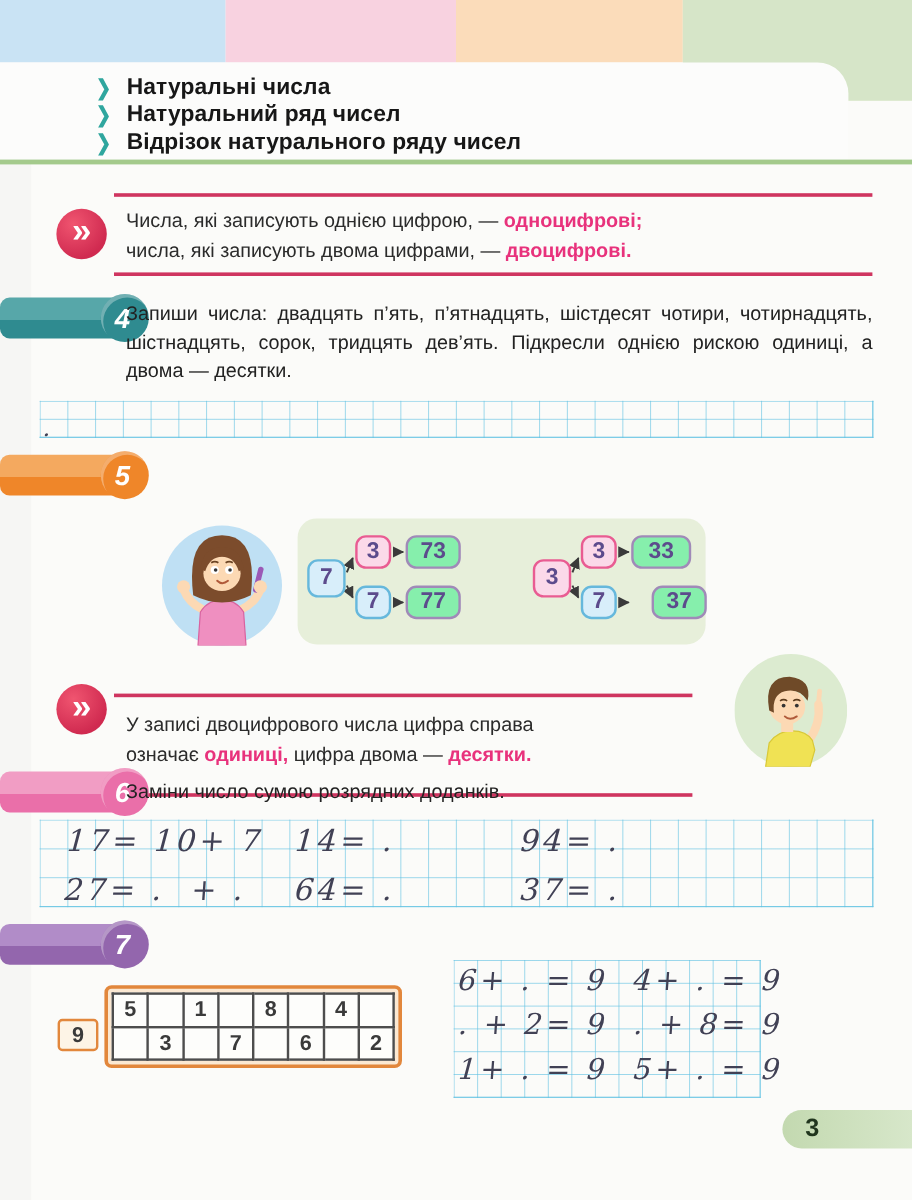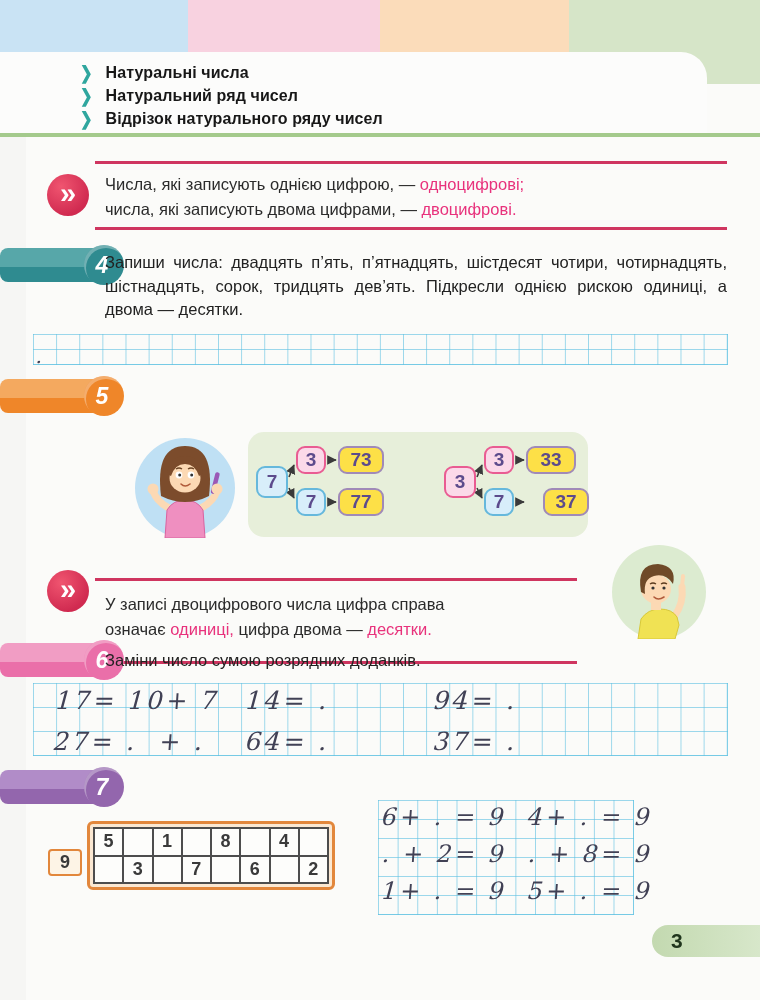--- a/index.html
+++ b/index.html
@@ -11,31 +11,31 @@
   .bar-blue{left:0; width:188px; background:#c9e3f4;}
   .bar-pink{left:188px; width:192px; background:#f8d2e0;}
   .bar-orange{left:380px; width:189px; background:#fbdcba;}
   .bar-green{left:569px; width:191px; height:84px; background:#d6e5c8;}
 
   .header-card{position:absolute; left:0; top:52px; width:707px; height:81px;
     background:#fcfcfb; border-radius:0 26px 0 0;}
   .topics{position:absolute; left:80px; top:9px; margin:0; padding:0; list-style:none;}
   .topics li{display:flex; align-items:center; gap:13px; height:23px;}
   .bullet{color:#2fa69e; font-size:15px; font-weight:bold; transform:scaleY(1.2);}
-  .topic-label{font-size:16px; font-weight:bold; color:#171717; letter-spacing:.1px;}
+  .topic-label{font-size:19px; font-weight:bold; color:#171717; letter-spacing:.1px;}
 
   .green-line{position:absolute; left:0; top:133px; width:760px; height:4px; background:#a4ca8c;}
   .page-edge{position:absolute; left:0; top:137px; width:26px; height:863px; background:rgba(0,0,0,.018);}
 
   
   .rule-box{position:absolute; border-top:3px solid #cf3560; border-bottom:3px solid #cf3560; box-sizing:border-box;}
   #rule1{left:95px; top:161px; width:632px; height:69px; padding-top:8px;}
   #rule2{left:95px; top:578px; width:482px; height:86px; padding-top:11px;}
   .rule-line{font-size:16.5px; line-height:25px; color:#2b2b2b; padding-left:10px; white-space:pre-wrap;}
-  .hl{color:#e8327c;}
+  .hl{color:#e8327c;font-weight:bold;}
   .rule-icon{position:absolute; width:42px; height:42px; border-radius:50%;
     background:radial-gradient(circle at 34% 30%, #f05570, #d02a50 72%);
     display:flex; align-items:center; justify-content:center;
     color:#fff; font-size:29px; font-weight:bold; line-height:1; padding-bottom:4px; box-sizing:border-box;}
   #rule1-icon{left:47px; top:174px;}
   #rule2-icon{left:47px; top:570px;}
 
   
   .badge{position:absolute; left:0; width:104px; height:34px; border-radius:8px 0 0 8px;}
   .badge .b-circle{position:absolute; left:84px; top:-3px; width:40px; height:40px; border-radius:50%;
@@ -68,21 +68,21 @@
   .hand.small{font-size:20px;}
 
   
   .tree-panel{position:absolute; left:248px; top:432px; width:340px; height:105px;
     background:#e7efda; border-radius:16px;}
   .nbox{position:absolute; box-sizing:border-box; border-radius:9px; display:flex;
     align-items:center; justify-content:center; font-weight:bold; font-size:19px; color:#5c4b8c;
     font-family:"Liberation Sans", sans-serif;}
   .nb-blue{background:#d8eefa; border:2px solid #66b8dc;}
   .nb-pink{background:#fbd9e9; border:2px solid #e95c92;}
-  .nb-purple{background:#fde047; border:2px solid #a08ab8;}
+  .nb-purple{background:#86efac; border:2px solid #a08ab8;}
   .arrows{position:absolute; left:0; top:0;}
 
   .illustration{position:absolute;}
   #girl{left:133px; top:434px;}
   #boy{left:612px; top:545px;}
 
   
   .t9-box{position:absolute; left:48px; top:849px; width:34px; height:27px; box-sizing:border-box;
     border:2px solid #e2873c; background:#fdf4e6; border-radius:4px;
     display:flex; align-items:center; justify-content:center; font-size:18px; font-weight:bold; color:#3a3a3a;}

